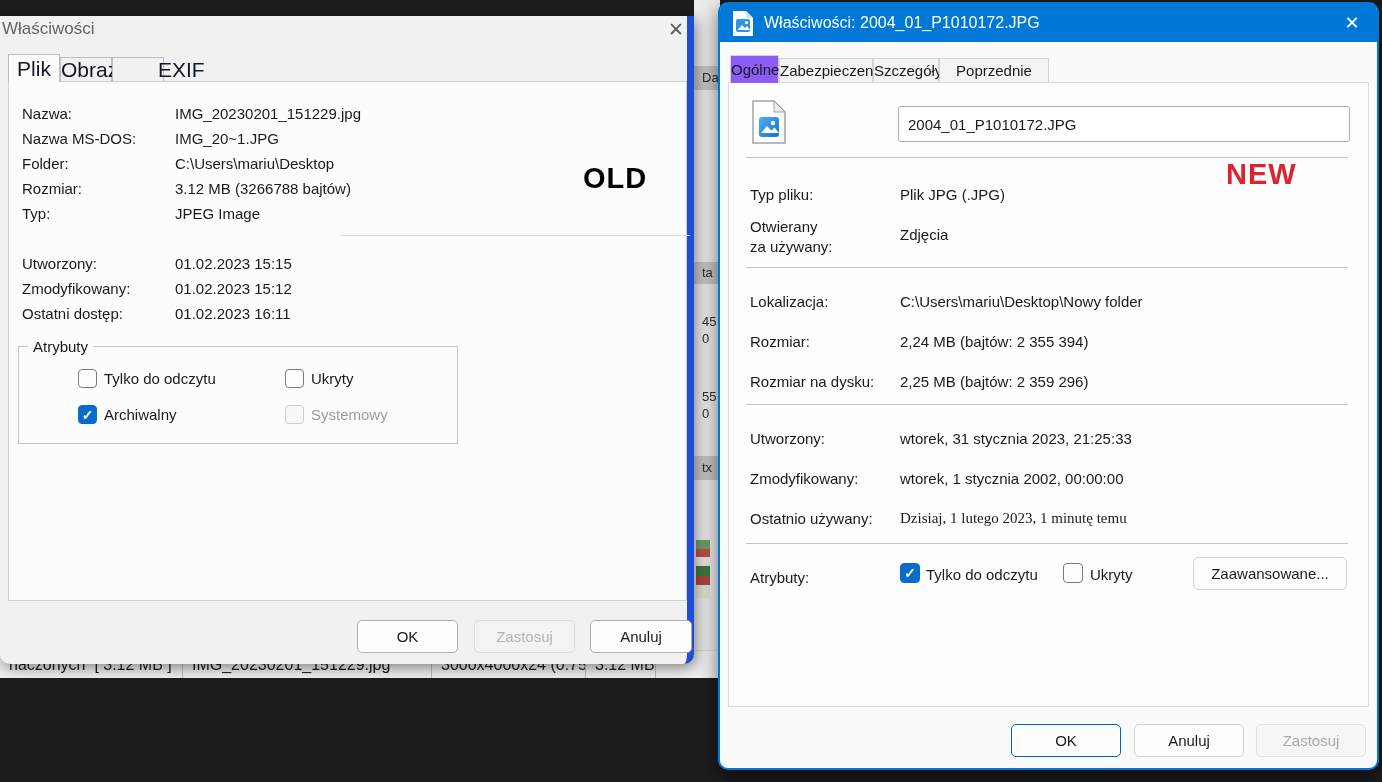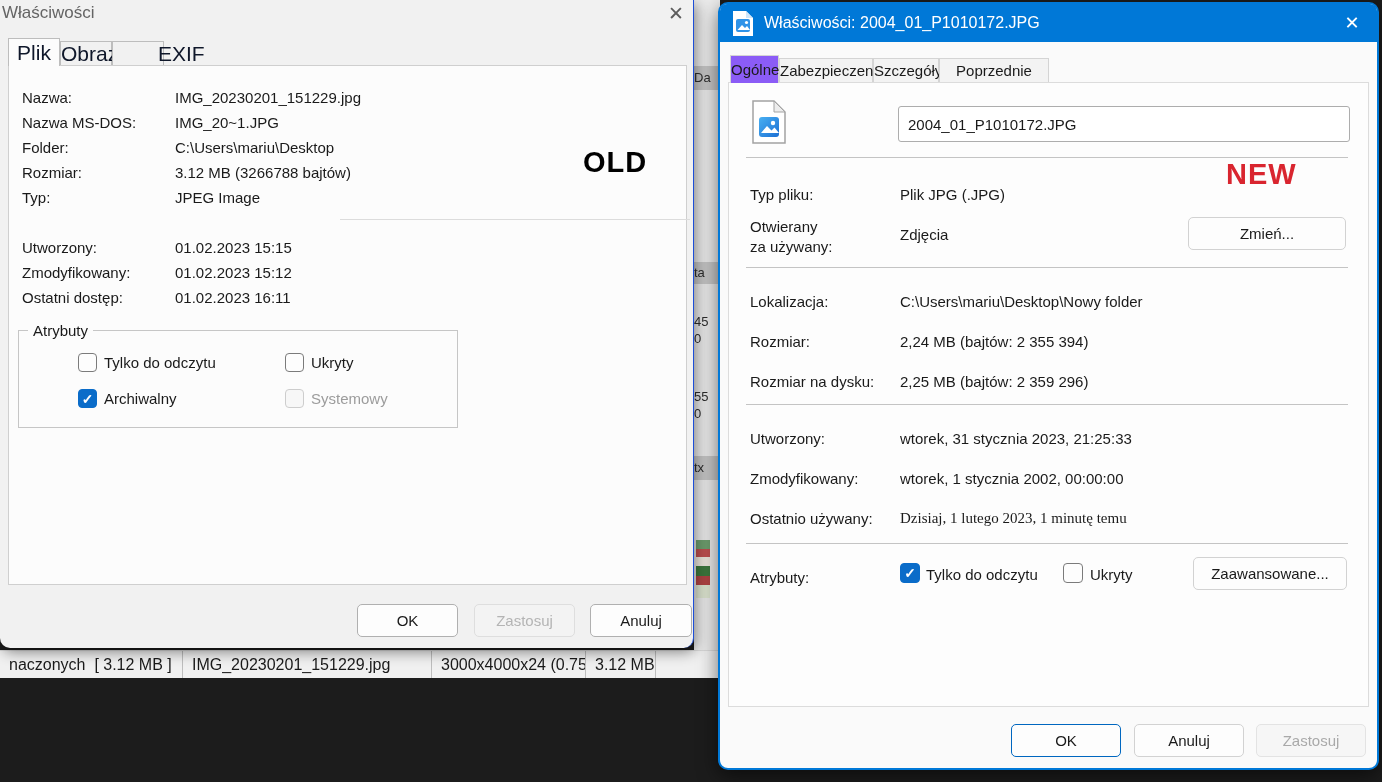--- a/index.html
+++ b/index.html
@@ -6,22 +6,22 @@
   html,body { margin:0; padding:0; }
   body {
     width:1382px; height:782px; position:relative; overflow:hidden;
     background:#1c1c1c; color:#1a1a1a;
     font-family:"Liberation Sans", sans-serif;
   }
   .abs { position:absolute; }
 
   
   #old-dialog {
-    position:absolute; left:0; top:0; width:694px; height:648px;
-    background:#f1f1f1; border-right:1px solid #1d4ed8;
+    position:absolute; left:0; top:16px; width:694px; height:648px;
+    background:#f1f1f1; border-right:7px solid #1d4ed8;
     border-radius:0 0 10px 10px; box-shadow:2px 4px 14px rgba(0,0,0,.45);
     z-index:2;
   }
   .od-title { position:absolute; left:2px; top:3px; font-size:17px; color:#646464; }
   .od-close { position:absolute; left:660px; top:0; width:32px; height:30px; text-align:center;
               line-height:28px; font-size:19px; color:#5c5c5c; cursor:default; }
   .od-tab { position:absolute; font-size:21px; text-align:center; border:1px solid #bdbdbd;
             border-bottom:none; background:#f1f1f1; color:#0f172a; }
   .od-tab.active { background:#fcfcfc; z-index:3; }
   .od-pane { position:absolute; left:8px; top:65px; width:679px; height:520px;
@@ -50,21 +50,21 @@
   
   #status-bar { position:absolute; left:0; top:650px; width:719px; height:28px;
                 background:#f0f0f0; border-top:1px solid #dadada; display:flex; z-index:1; }
   .sb-seg { border-right:1px solid #bdbdbd; padding:0 9px; line-height:27px;
             font-size:16px; white-space:pre; overflow:hidden; }
 
   
   #bg-strip { position:absolute; left:694px; top:0; width:26px; height:650px;
               background:#ececec; z-index:0; }
   .strip-frag { position:absolute; left:0; width:100%; font-size:13px; color:#2e2e2e;
-                padding-left:0; }
+                padding-left:8px; }
   .strip-chip { background:#c7c7c7; }
   .strip-noise { position:absolute; left:2px; top:540px; width:14px; height:58px;
                  background:linear-gradient(180deg,#6fa06f 0 15%,#c05050 15% 30%,#efe9df 30% 45%,
                             #3e7a3e 45% 62%,#b34545 62% 78%,#dfe7d2 78% 100%); }
 
   
   #new-dialog { position:absolute; left:718px; top:2px; width:661px; height:768px;
                 background:#fafafa; border:2px solid #0078d7; border-radius:10px;
                 box-shadow:0 6px 20px rgba(0,0,0,.55); z-index:3; }
   .nd-titlebar { position:absolute; left:0; top:0; width:657px; height:38px;
@@ -201,21 +201,20 @@
   <input class="nd-input" type="text" value="2004_01_P1010172.JPG" style="">
 
   <div class="nd-sep" style="top:153px;"></div>
 
   <span class="nd-label" style="left:30px;top:182px;">Typ pliku:</span>
   <span class="nd-value" style="left:180px;top:182px;">Plik JPG (.JPG)</span>
 
   <span class="nd-label" style="left:30px;top:214px;">Otwierany</span>
   <span class="nd-label" style="left:30px;top:234px;">za używany:</span>
   <span class="nd-value" style="left:180px;top:222px;">Zdjęcia</span>
-  <div class="nd-btn" style="left:468px;top:213px;width:158px;">Zmień...</div>
 
   <div class="nd-sep" style="top:263px;"></div>
 
   <span class="nd-label" style="left:30px;top:289px;">Lokalizacja:</span>
   <span class="nd-value" style="left:180px;top:289px;">C:\Users\mariu\Desktop\Nowy folder</span>
   <span class="nd-label" style="left:30px;top:329px;">Rozmiar:</span>
   <span class="nd-value" style="left:180px;top:329px;">2,24 MB (bajtów: 2 355 394)</span>
   <span class="nd-label" style="left:30px;top:369px;">Rozmiar na dysku:</span>
   <span class="nd-value" style="left:180px;top:369px;">2,25 MB (bajtów: 2 359 296)</span>
 

